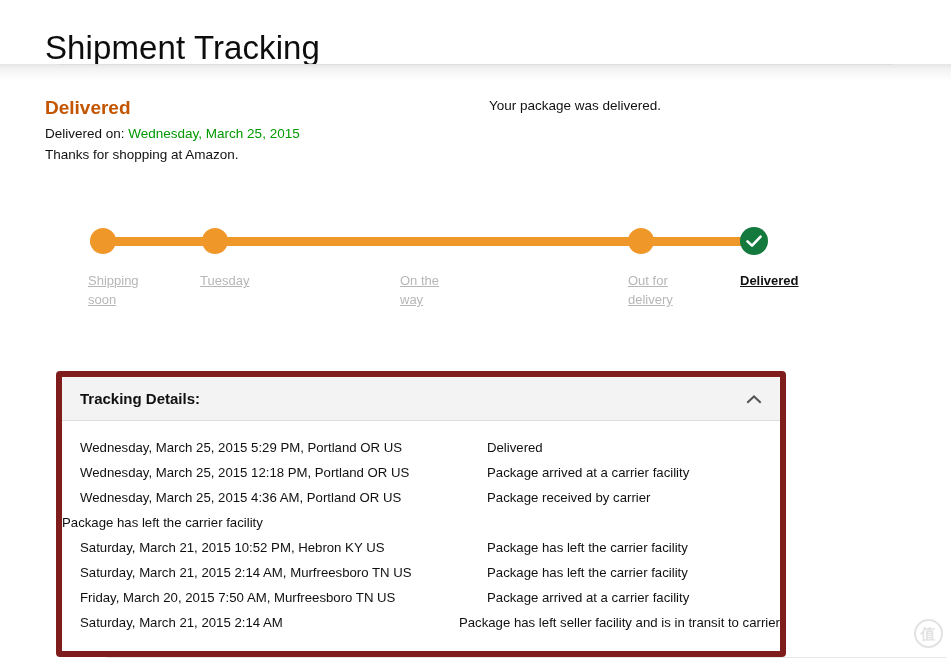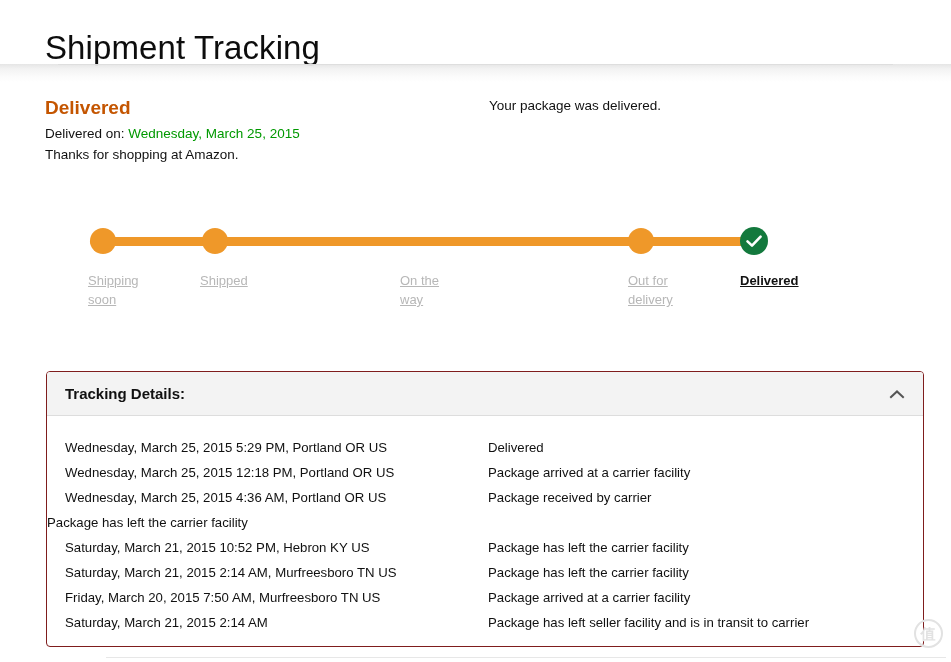--- a/index.html
+++ b/index.html
@@ -138,24 +138,24 @@
   }
   .tracker-label.current {
     color: #111111;
     font-weight: bold;
     width: 90px;
   }
 
   
   .details-panel {
     position: absolute;
-    left: 46px;
+    left: 56px;
     top: 371px;
-    width: 878px;
-    border: 1px solid #7f1d1d;
+    width: 730px;
+    border: 6px solid #7f1d1d;
     border-radius: 4px;
     background: #ffffff;
     box-sizing: border-box;
   }
   .details-header {
     height: 44px;
     background: #f3f3f3;
     border-bottom: 1px solid #dddddd;
     border-radius: 3px 3px 0 0;
     display: flex;
@@ -174,22 +174,21 @@
     width: 16px;
     height: 10px;
     display: block;
   }
   .details-body {
     padding: 14px 0 16px 0;
   }
   .detail-row {
     display: flex;
     height: 25px;
-    align-items: flex-end;
-    gap: 16px;
+    align-items: center;
   }
   .detail-when {
     width: 425px;
     padding-left: 18px;
     box-sizing: border-box;
     font-size: 13.2px;
     color: #111111;
     white-space: nowrap;
   }
   .detail-what {
@@ -260,21 +259,21 @@
   <div class="tracker-dot" style="left:90px;"></div>
   <div class="tracker-dot" style="left:202px;"></div>
   <div class="tracker-dot" style="left:628px;"></div>
   <div class="tracker-dot done-final" style="left:740px;">
     <svg class="check" viewBox="0 0 28 28">
       <path d="M7.5 14.4 L12 18.6 L20.6 9.6" fill="none" stroke="#ffffff" stroke-width="2.6" stroke-linecap="round" stroke-linejoin="round"></path>
     </svg>
   </div>
 
   <div class="tracker-label" style="left:88px;">Shipping soon</div>
-  <div class="tracker-label" style="left:200px;">Shipped</div>
+  <div class="tracker-label" style="left:200px;">Tuesday</div>
   <div class="tracker-label" style="left:400px;width:40px;">On the way</div>
   <div class="tracker-label" style="left:628px;width:52px;">Out for delivery</div>
   <div class="tracker-label current" style="left:740px;">Delivered</div>
 </div>
 
 <div class="details-panel">
   <div class="details-header">
     <span class="details-title">Tracking Details:</span>
     <span>
       <svg class="chevron" viewBox="0 0 16 10">

